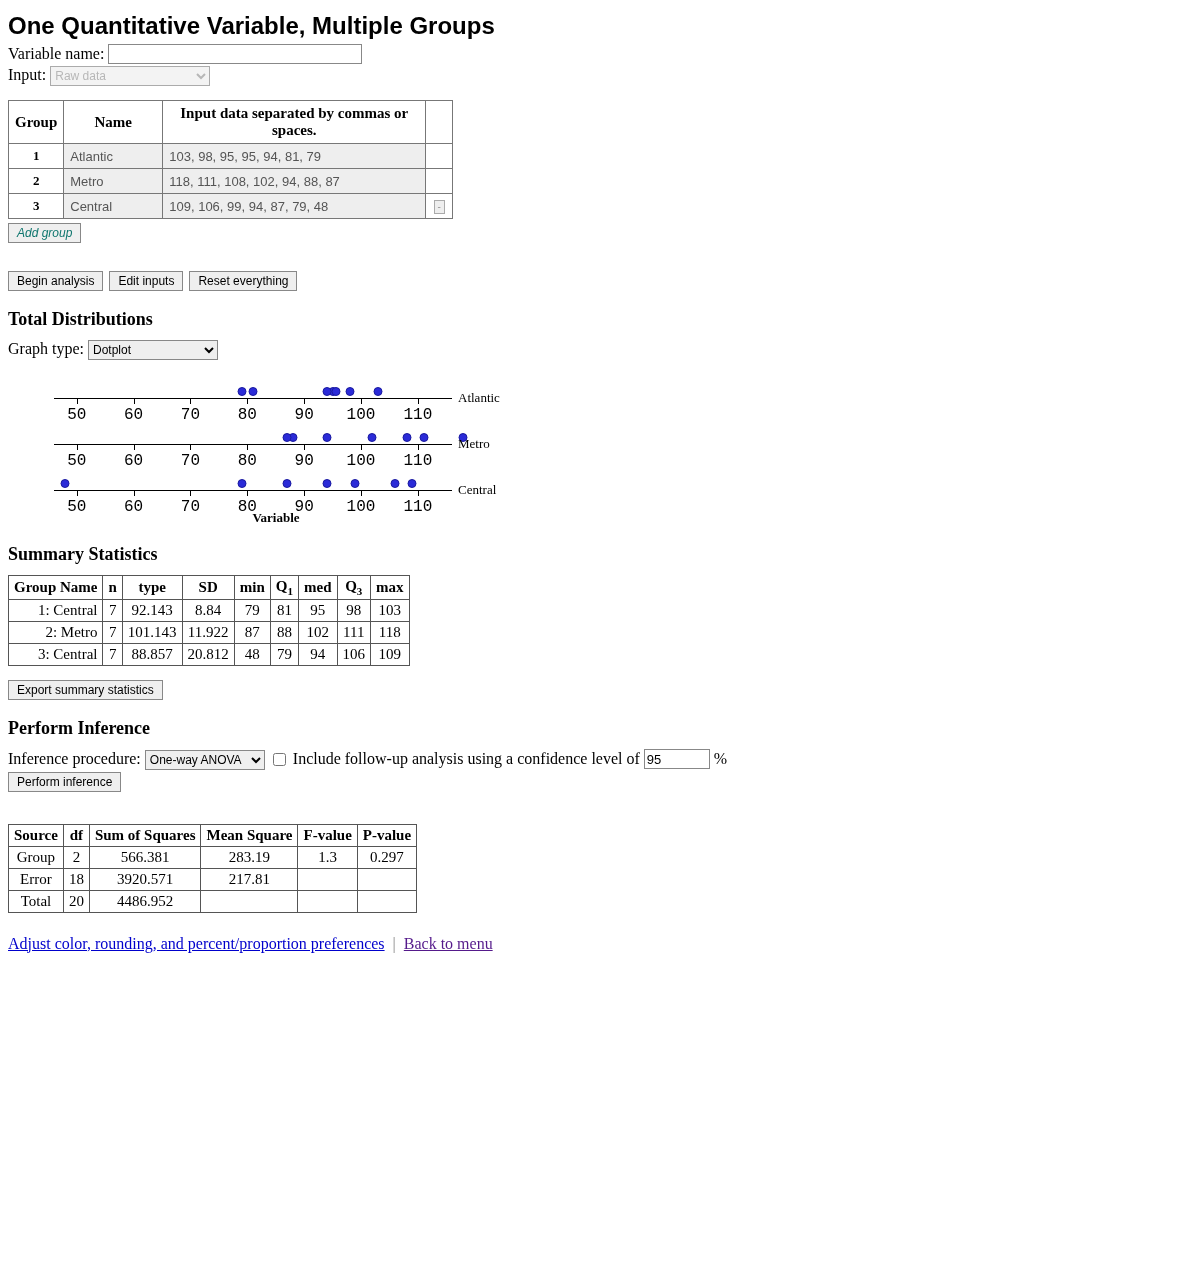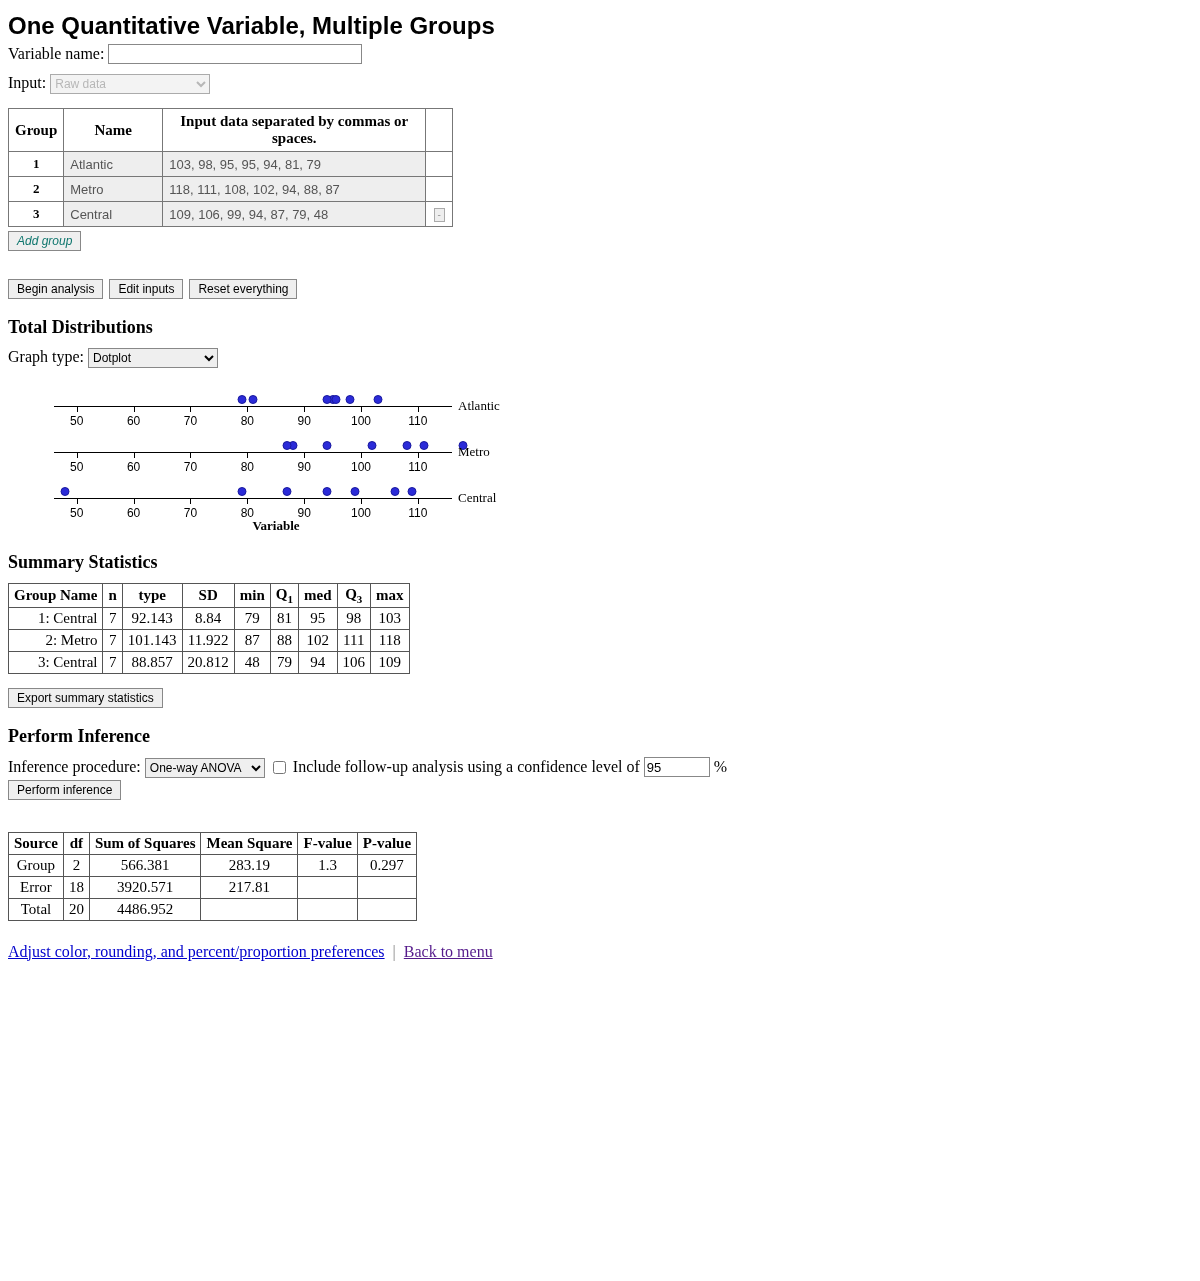--- a/index.html
+++ b/index.html
@@ -29,21 +29,21 @@
     padding: 0 2px;
   }
   input[type="text"].num-txt {
     width: 60px; height: 18px; border: 1px solid #888;
     font-family: Arial, sans-serif; font-size: 13px; padding: 0 2px;
   }
   select {
     font-family: Arial, sans-serif; font-size: 12px;
     height: 20px; border: 1px solid #888; background: #efefef;
   }
-  select:disabled { color: #999; margin-top: 8px; }
+  select:disabled { color: #999; }
   button, input[type="button"] {
     font-family: Arial, sans-serif; font-size: 12px;
     padding: 2px 8px; border: 1px solid #888;
     background: #efefef; cursor: pointer;
   }
   button:disabled { color: #0f766e; font-style: italic; }
 
   
   table.input-table {
     border-collapse: collapse; margin-top: 14px;
@@ -88,22 +88,22 @@
 
   
   .plot-wrap { margin-top: 16px; }
   .plot-row { position: relative; height: 46px; }
   .axis-line {
     position: absolute; left: 46px; top: 22px; width: 398px;
     border-top: 1.5px solid #000;
   }
   .tick { position: absolute; top: 22px; width: 1px; height: 6px; background: #000; }
   .tick-label {
-    position: absolute; top: 30px; font-size: 12px;
-    font-family: Liberation Sans, sans-serif; transform: translateX(-50%);
+    position: absolute; top: 30px; font-size: 16px;
+    font-family: Liberation Mono, monospace; transform: translateX(-50%);
   }
   .dot {
     position: absolute; width: 7px; height: 7px; border-radius: 50%;
     background: #2b2bd8; border: 1px solid #1a1aa0; top: 11px;
     transform: translateX(-50%);
   }
   .row-label {
     position: absolute; left: 450px; top: 14px; font-size: 13px;
     font-family: "Times New Roman", serif;
   }

